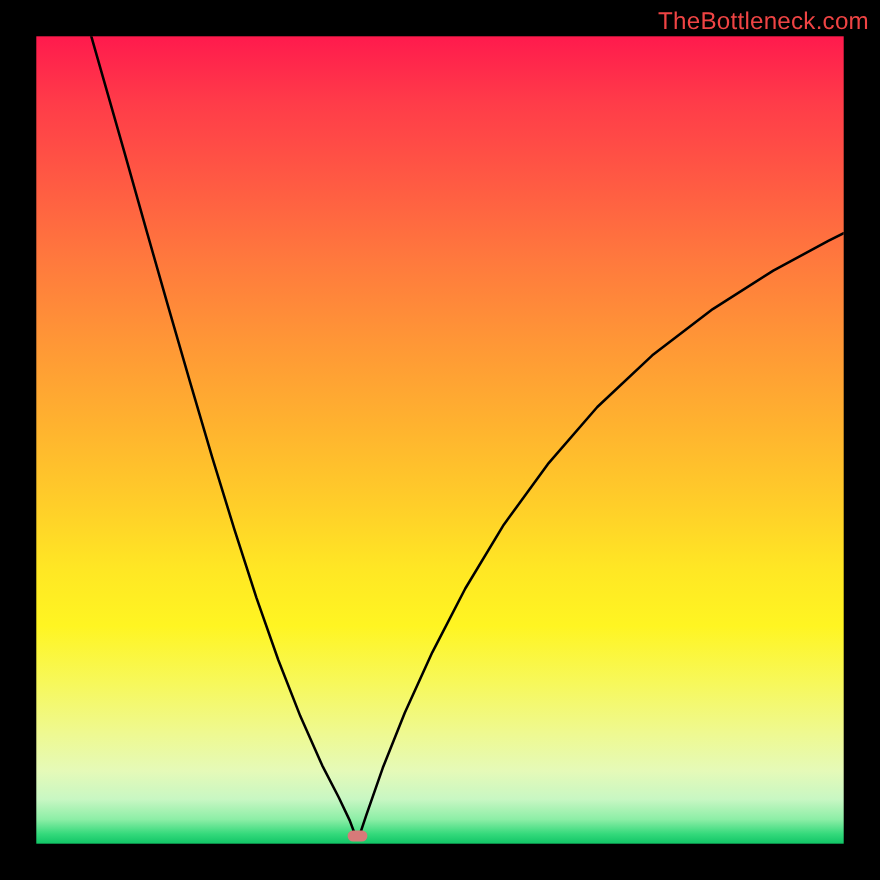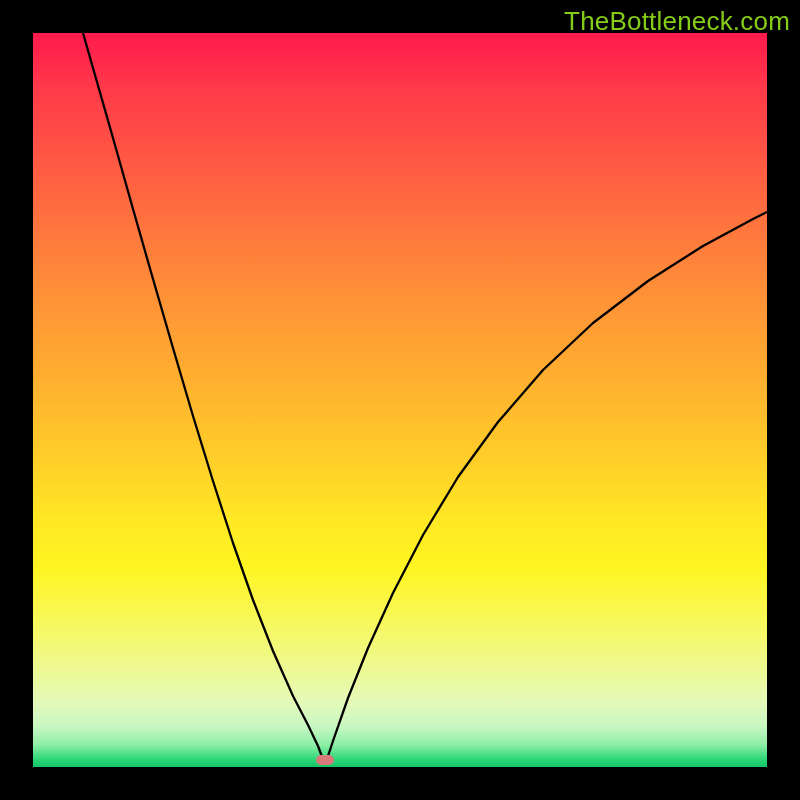--- a/index.html
+++ b/index.html
@@ -43,22 +43,22 @@
       #c8f7c3 94.5%,
       #8ceea6 97%,
       #34d97b 98.8%,
       #11c566 100%
     );
   }
   .watermark {
     position: absolute;
     top: 6px;
     right: 10px;
-    color: #84cc16;
-    font-size: 26px;
+    color: #ef4444;
+    font-size: 22px;
     font-weight: 500;
     letter-spacing: 0.2px;
     user-select: none;
   }
   svg.curve {
     position: absolute;
     top: 0;
     left: 0;
     width: 734px;
     height: 734px;

